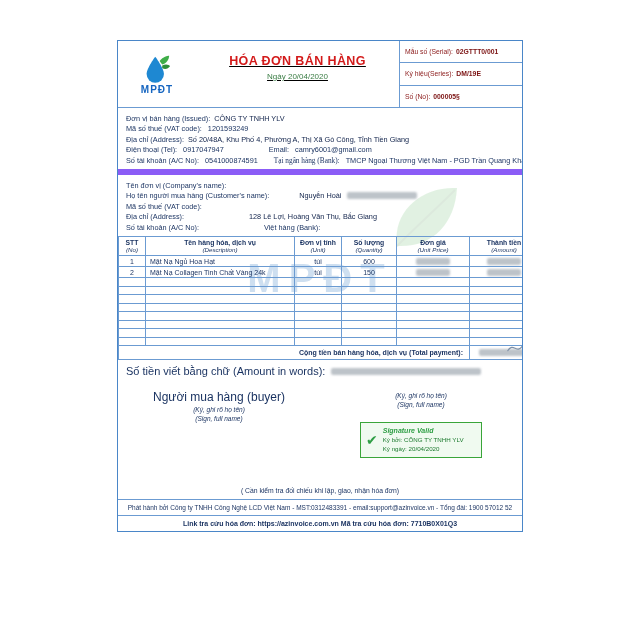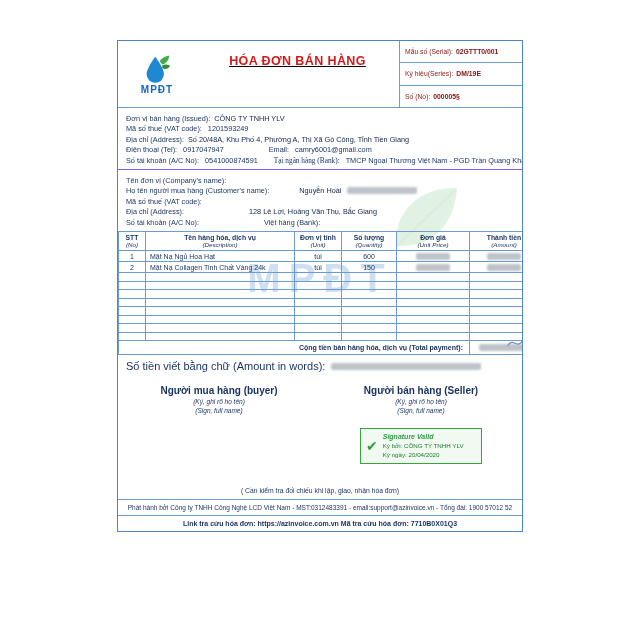--- a/index.html
+++ b/index.html
@@ -19,21 +19,21 @@
   .title{color:#d31a1a;font-weight:bold;font-size:12.5px;letter-spacing:0.4px;}
   .date{font-size:8px;color:#3a7d44;margin-top:4px;}
   .serial-box{width:122px;border-left:1px solid #6b9bd2;display:flex;flex-direction:column;font-size:6.8px;color:#8b1a1a;flex:none;}
   .serial-row{flex:1;display:flex;align-items:center;padding-left:5px;border-bottom:1px solid #6b9bd2;white-space:nowrap;}
   .serial-row:last-child{border-bottom:none;}
   .serial-row .val{font-weight:bold;margin-left:3px;color:#7a1010;}
   
   .sec{padding:4px 8px 3px;font-size:7.3px;color:#17305f;flex:none;}
   .sec .row{display:flex;white-space:nowrap;margin:1.5px 0;align-items:center;}
   .val{font-weight:normal;margin-left:4px;color:#10224a;}
-  .seller{border-bottom:1px solid #8b5cf6;}
+  .seller{border-bottom:6px solid #8b5cf6;}
   .gap45{margin-left:45px;}
   .gap40{margin-left:16px;font-family:Liberation Serif, serif;}
   .gap30{margin-left:30px;}
   .gap65{margin-left:65px;}
   .gap6{margin-left:6px;}
   
   table{width:100%;border-collapse:collapse;table-layout:fixed;font-size:7px;color:#17305f;flex:none;}
   th,td{border:1px solid #6b9bd2;padding:1px 2px;text-align:center;overflow:hidden;}
   th{font-size:6.8px;padding:2px 1px;color:#17305f;}
   .th-en{font-style:italic;font-weight:normal;font-size:6.2px;}
@@ -46,21 +46,21 @@
   .total-cell{position:relative;overflow:visible;}
   .scribble{position:absolute;right:-4px;top:-7px;}
   
   .blur{display:inline-block;background:#bdc3c9;border-radius:2px;filter:blur(1.3px);height:7px;vertical-align:middle;}
   .bw34{width:34px}.bw50{width:50px}.bw70{width:70px}.bw150{width:150px}
   
   .amount-words{padding:5px 8px;font-size:11px;color:#17305f;flex:none;display:flex;align-items:center;}
   
   .signs{display:flex;margin-top:8px;flex:none;}
   .sign-col{width:50%;text-align:center;}
-  .sign-title{font-weight:bold;font-size:10px;color:#17305f;}
+  .sign-title{font-weight:normal;font-size:12px;color:#17305f;}
   .sign-sub{font-style:italic;font-size:6.5px;color:#17305f;margin-top:2px;}
   .stamp{width:122px;margin:14px auto 0;border:1px solid #39a539;background:#f0faf0;display:flex;align-items:center;
     padding:3px 5px;gap:5px;box-sizing:border-box;}
   .stamp-check{color:#2e9e44;font-size:14px;font-weight:bold;line-height:1;}
   .stamp-lines{text-align:left;font-size:6.2px;color:#1c7a2e;line-height:1.45;}
   .stamp-line1{color:#2e9e44;font-weight:bold;font-size:7px;font-style:italic;}
   .spacer{flex:1;}
   
   .footer-note{text-align:center;font-size:6.8px;color:#17305f;margin-bottom:5px;flex:none;}
   .footer-issuer{border-top:1px solid #6b9bd2;text-align:center;font-size:6.5px;color:#17305f;padding:4px 2px;flex:none;white-space:nowrap;}
@@ -82,20 +82,21 @@
       <div class="logo">
         <svg width="26" height="30" viewBox="0 0 30 34">
           <path d="M13 4 C13 4 3 17 3 24 a10 10 0 0 0 20 0 C23 17 13 4 13 4 Z" fill="#1e88d2"></path>
           <path d="M18 9 C22 4 27 3 29 3 C29 7 26 12 21 13 Z" fill="#3fae49"></path>
           <path d="M21 14 C25 12 29 13 30 15 C28 18 24 19 21 17 Z" fill="#2e8f3a"></path>
         </svg>
         <div class="logo-text">MPĐT</div>
       </div>
       <div class="title-block">
         <div class="title">HÓA ĐƠN BÁN HÀNG</div>
+        <div class="date">Ngày 20/04/2020</div>
       </div>
       <div class="serial-box">
         <div class="serial-row">
           <span>Mẫu số (Serial):</span>
           <span class="val">02GTTT0/001</span>
         </div>
         <div class="serial-row">
           <span>Ký hiệu(Series):</span>
           <span class="val">DM/19E</span>
         </div>
@@ -284,21 +285,20 @@
       <span class="blur bw150 gap6"></span>
     </div>
 
     <div class="signs">
       <div class="sign-col">
         <div class="sign-title">Người mua hàng (buyer)</div>
         <div class="sign-sub">(Ký, ghi rõ họ tên)</div>
         <div class="sign-sub">(Sign, full name)</div>
       </div>
       <div class="sign-col">
-        <div class="sign-title">Người bán hàng (Seller)</div>
         <div class="sign-sub">(Ký, ghi rõ họ tên)</div>
         <div class="sign-sub">(Sign, full name)</div>
         <div class="stamp">
           <span class="stamp-check">✔</span>
           <div class="stamp-lines">
             <div class="stamp-line1">Signature Valid</div>
             <div>Ký bởi: CÔNG TY TNHH YLV</div>
             <div>Ký ngày: 20/04/2020</div>
           </div>
         </div>

